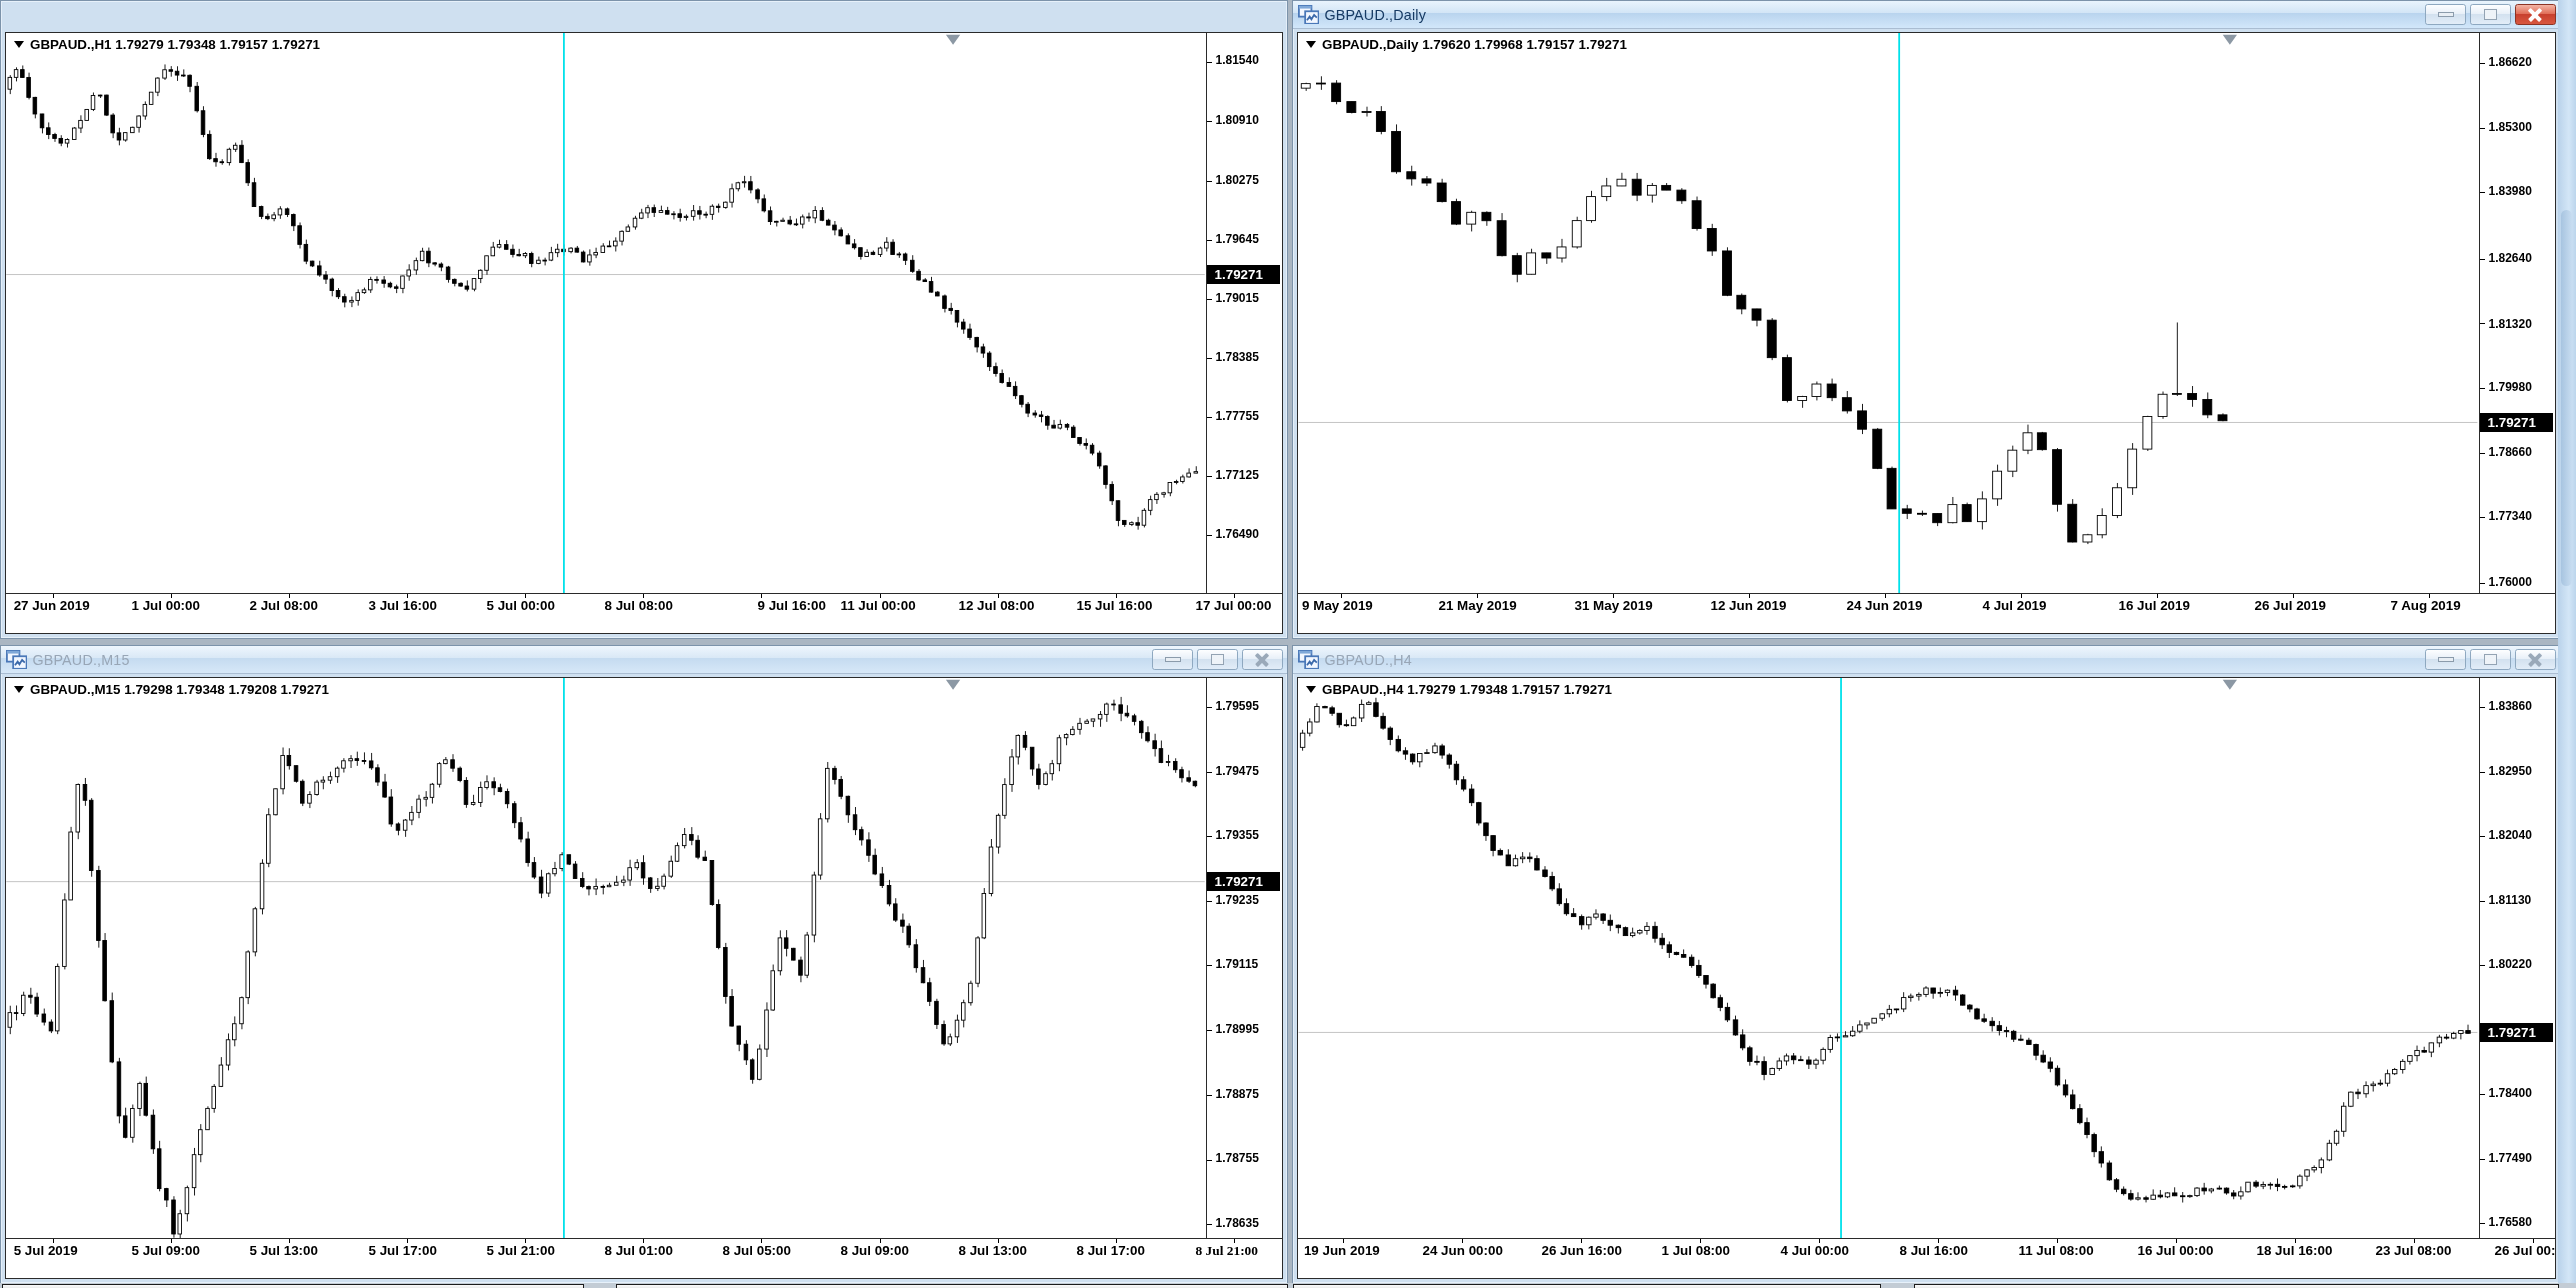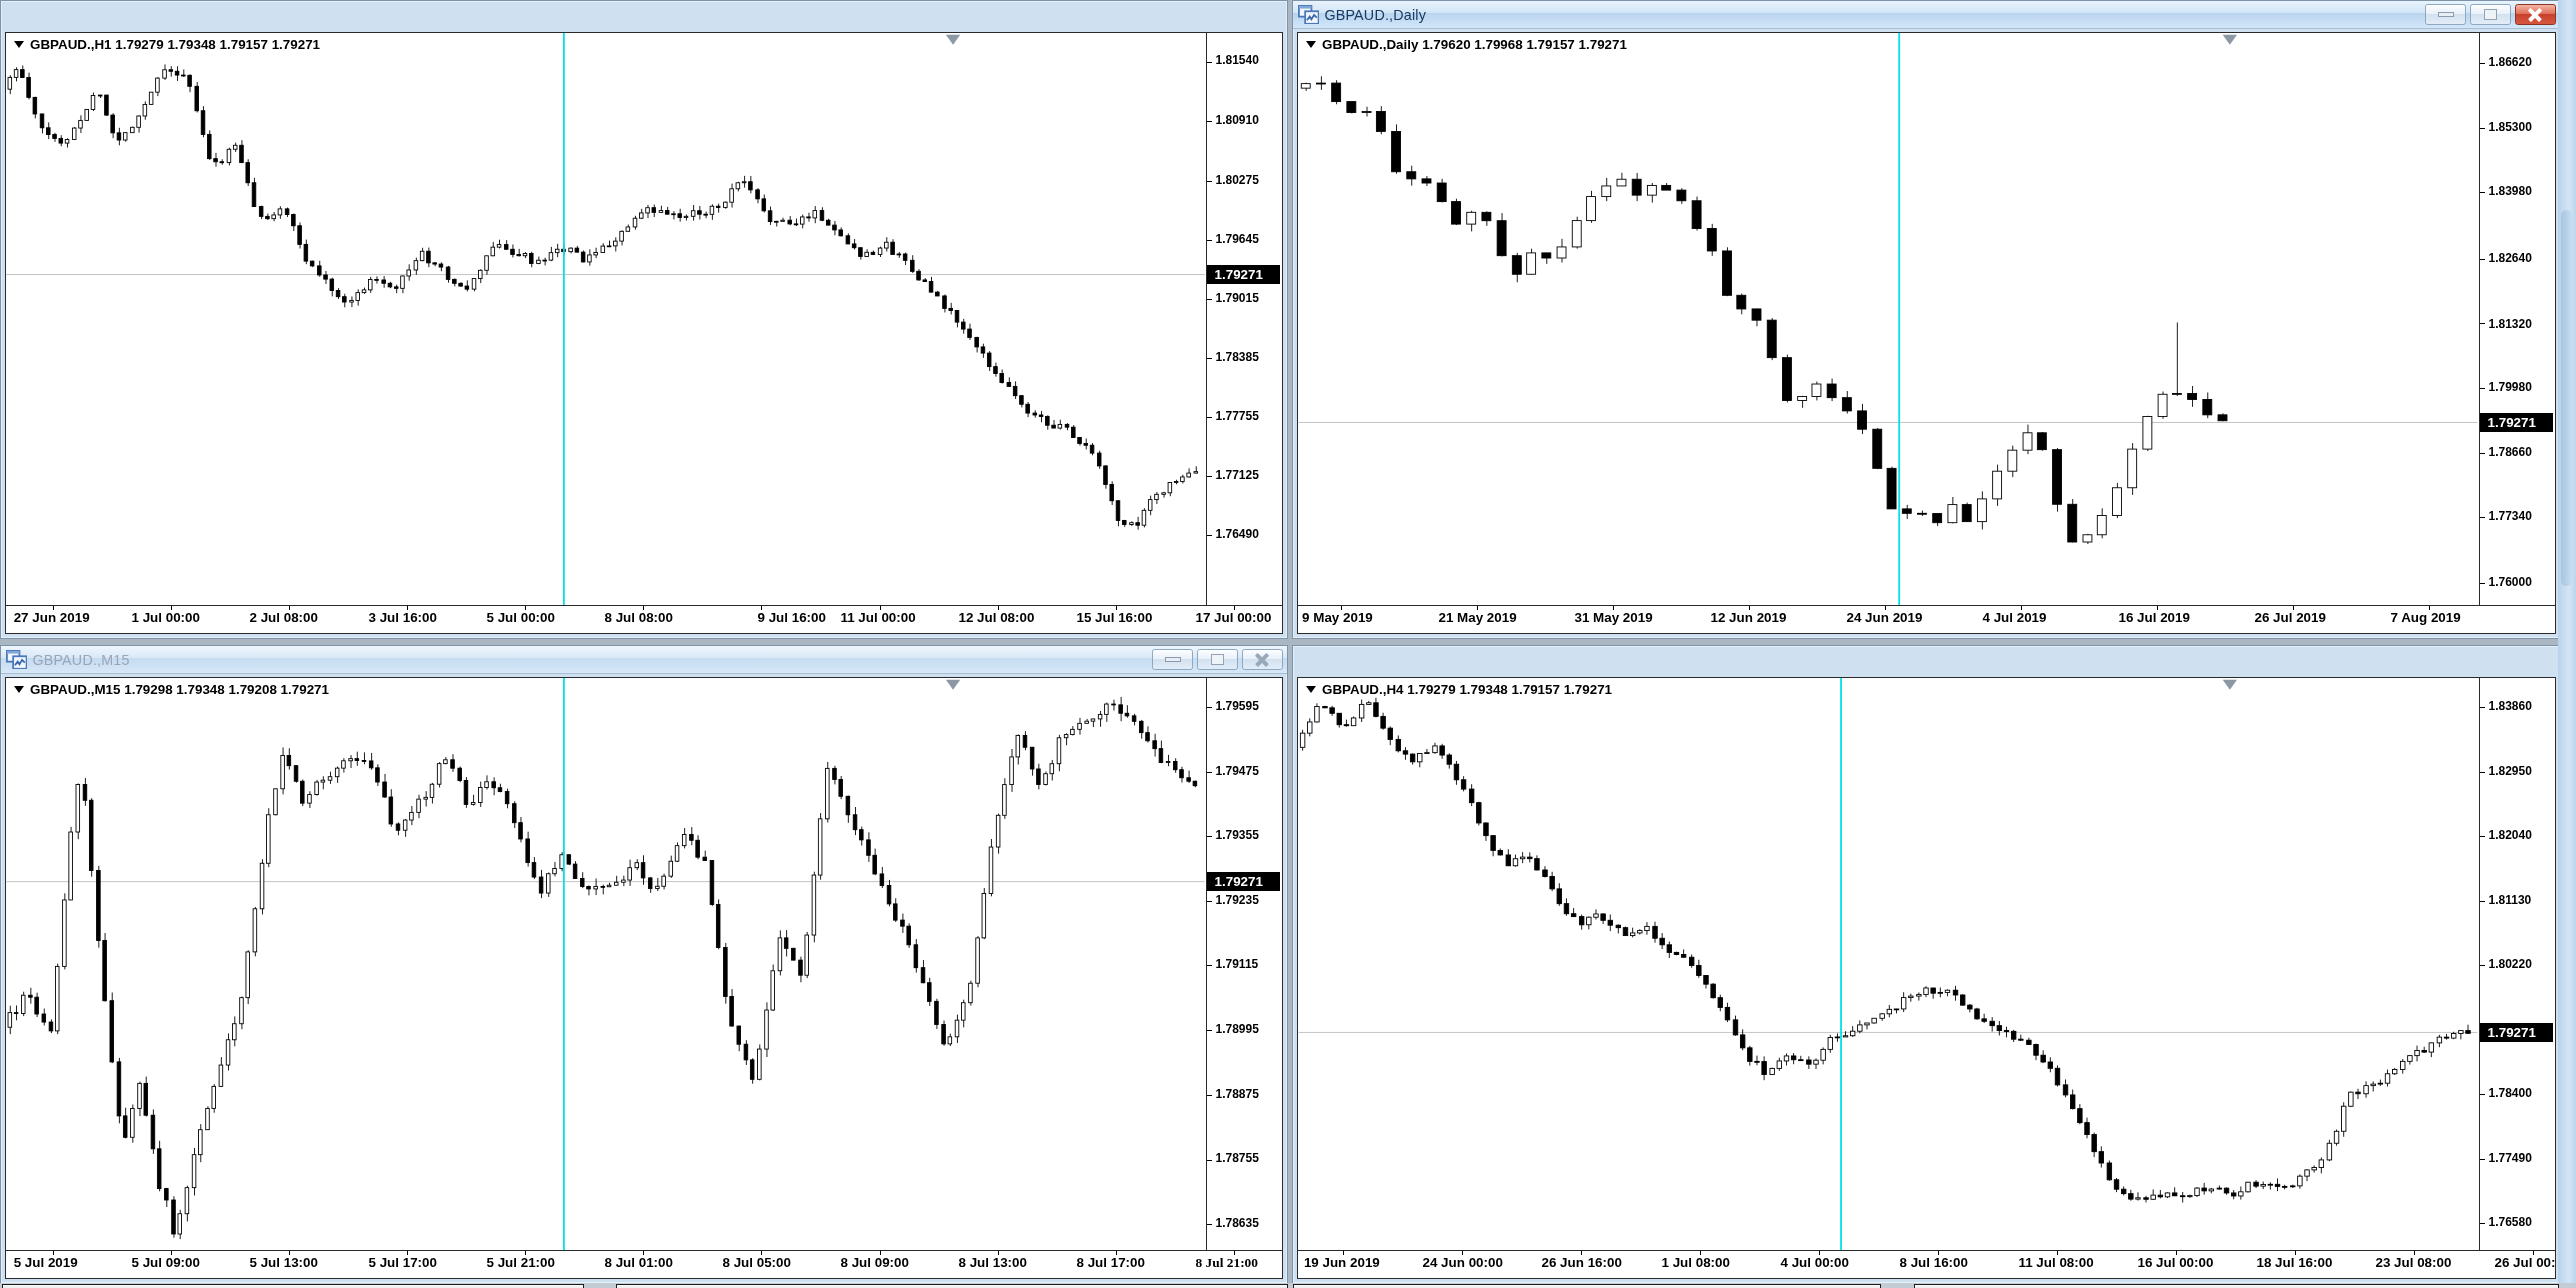--- a/index.html
+++ b/index.html
@@ -25,21 +25,21 @@
   .g-min{width:13.4px;height:3.6px;background:#e8eef4;border:0.9px solid #8b9bab;}
   .g-res{width:10.7px;height:9px;border:1.8px solid #93a3b3;background:#eef3f8;}
   .g-x{position:relative;width:14.3px;height:10.7px;}
   .g-x::before,.g-x::after{content:"";position:absolute;left:-0.9px;top:3.6px;width:16px;height:3.6px;background:#9aa9b9;border-radius:0.9px;}
   .g-x::before{transform:rotate(45deg);} .g-x::after{transform:rotate(-45deg);}
   .btn-close-active .g-x::before,.btn-close-active .g-x::after{background:#fdfdfd;}
   .client{position:absolute;left:1.8px;right:1.8px;top:28px;bottom:1.8px;background:#cfe0f0;}
   .frame{position:absolute;left:2.7px;right:2.7px;top:2.7px;bottom:2.7px;background:#fff;border:0.9px solid #2a2a2a;}
   .plot{position:absolute;left:0;top:0;right:76px;bottom:24px;overflow:hidden;background:#fff;}
   .axis{position:absolute;top:0;right:0;width:75px;bottom:24px;border-left:0.9px solid #2a2a2a;background:#fff;overflow:hidden;}
-  .timebar{position:absolute;left:0;right:0;bottom:4px;height:23px;border-top:0.9px solid #2a2a2a;background:#fff;overflow:hidden;}
+  .timebar{position:absolute;left:0;right:0;bottom:16px;height:23px;border-top:0.9px solid #2a2a2a;background:#fff;overflow:hidden;}
   .ohlc{position:absolute;left:7.2px;top:4.5px;display:flex;align-items:center;gap:6.3px;z-index:5;
     font-size:13.4px;font-weight:700;color:#000;white-space:nowrap;}
   .tri{width:0;height:0;border-left:5.4px solid transparent;border-right:5.4px solid transparent;border-top:7.2px solid #000;}
   .ptick{position:absolute;left:0;width:5.4px;height:0.9px;background:#000;}
   .plabel{position:absolute;left:9px;font-size:12px;font-weight:700;color:#000;white-space:nowrap;}
   .pricebox{position:absolute;left:0;right:1.8px;height:19.7px;background:#000;color:#fff;
     font-size:13.4px;font-weight:700;display:flex;align-items:center;padding-left:8px;z-index:6;}
   .tlabel{position:absolute;top:4.5px;font-size:13.4px;font-weight:700;color:#000;white-space:nowrap;}
   .ttick{position:absolute;top:0;width:0.9px;height:4.5px;background:#000;}
   .edge-strip{position:absolute;right:0;top:0;width:18px;height:1289px;
@@ -1120,20 +1120,42 @@
           <div class="tlabel" style="left: 1070px;">8 Jul 17:00</div>
           <div class="ttick" style="left: 1110px;"></div>
           <div class="tlabel" style="left: 1189px; font-family: Liberation Serif, serif;">8 Jul 21:00</div>
           <div class="ttick" style="left: 1228px;"></div>
         </div>
     </div>
   </div>
 </div>
 
 <div class="win win-br">
+  <div class="titlebar">
+    <span class="wicon">
+      <svg width="21.5" height="19.7" viewBox="0 0 24 22">
+        <rect x="1" y="1" width="14" height="12" fill="#f2f7ff" stroke="#4a78b8" stroke-width="2"></rect>
+        <rect x="1" y="1" width="14" height="3" fill="#7fa8d8"></rect>
+        <rect x="8" y="7" width="15" height="14" fill="#f2f7ff" stroke="#4a78b8" stroke-width="2"></rect>
+        <polyline points="10,17 13,13 15,16 18,11 21,14" fill="none" stroke="#3b69aa" stroke-width="2"></polyline>
+      </svg>
+    </span>
+    <span class="wtitle">GBPAUD.,H4</span>
+    <span class="controls">
+      <span class="btn">
+          <span class="g-min"></span>
+        </span>
+      <span class="btn">
+          <span class="g-res"></span>
+        </span>
+      <span class="btn">
+          <span class="g-x"></span>
+        </span>
+    </span>
+  </div>
   <div class="client">
     <div class="frame">
       <div class="plot">
         <div class="ohlc">
           <span class="tri"></span>
           <span>GBPAUD.,H4  1.79279 1.79348 1.79157 1.79271</span>
         </div>
       <svg width="1180" height="576" style="position: absolute; left: 0px; top: 0px;" viewBox="0 0 1318 644">
             <line x1="0" x2="1318" y1="396.2894348894351" y2="396.2894348894351" stroke="#bdbdbd" stroke-width="1"></line>
             <line x1="4.5" x2="4.5" y1="57.92615612262879" y2="81.25724255236214" stroke="#000000" stroke-width="1"></line>

